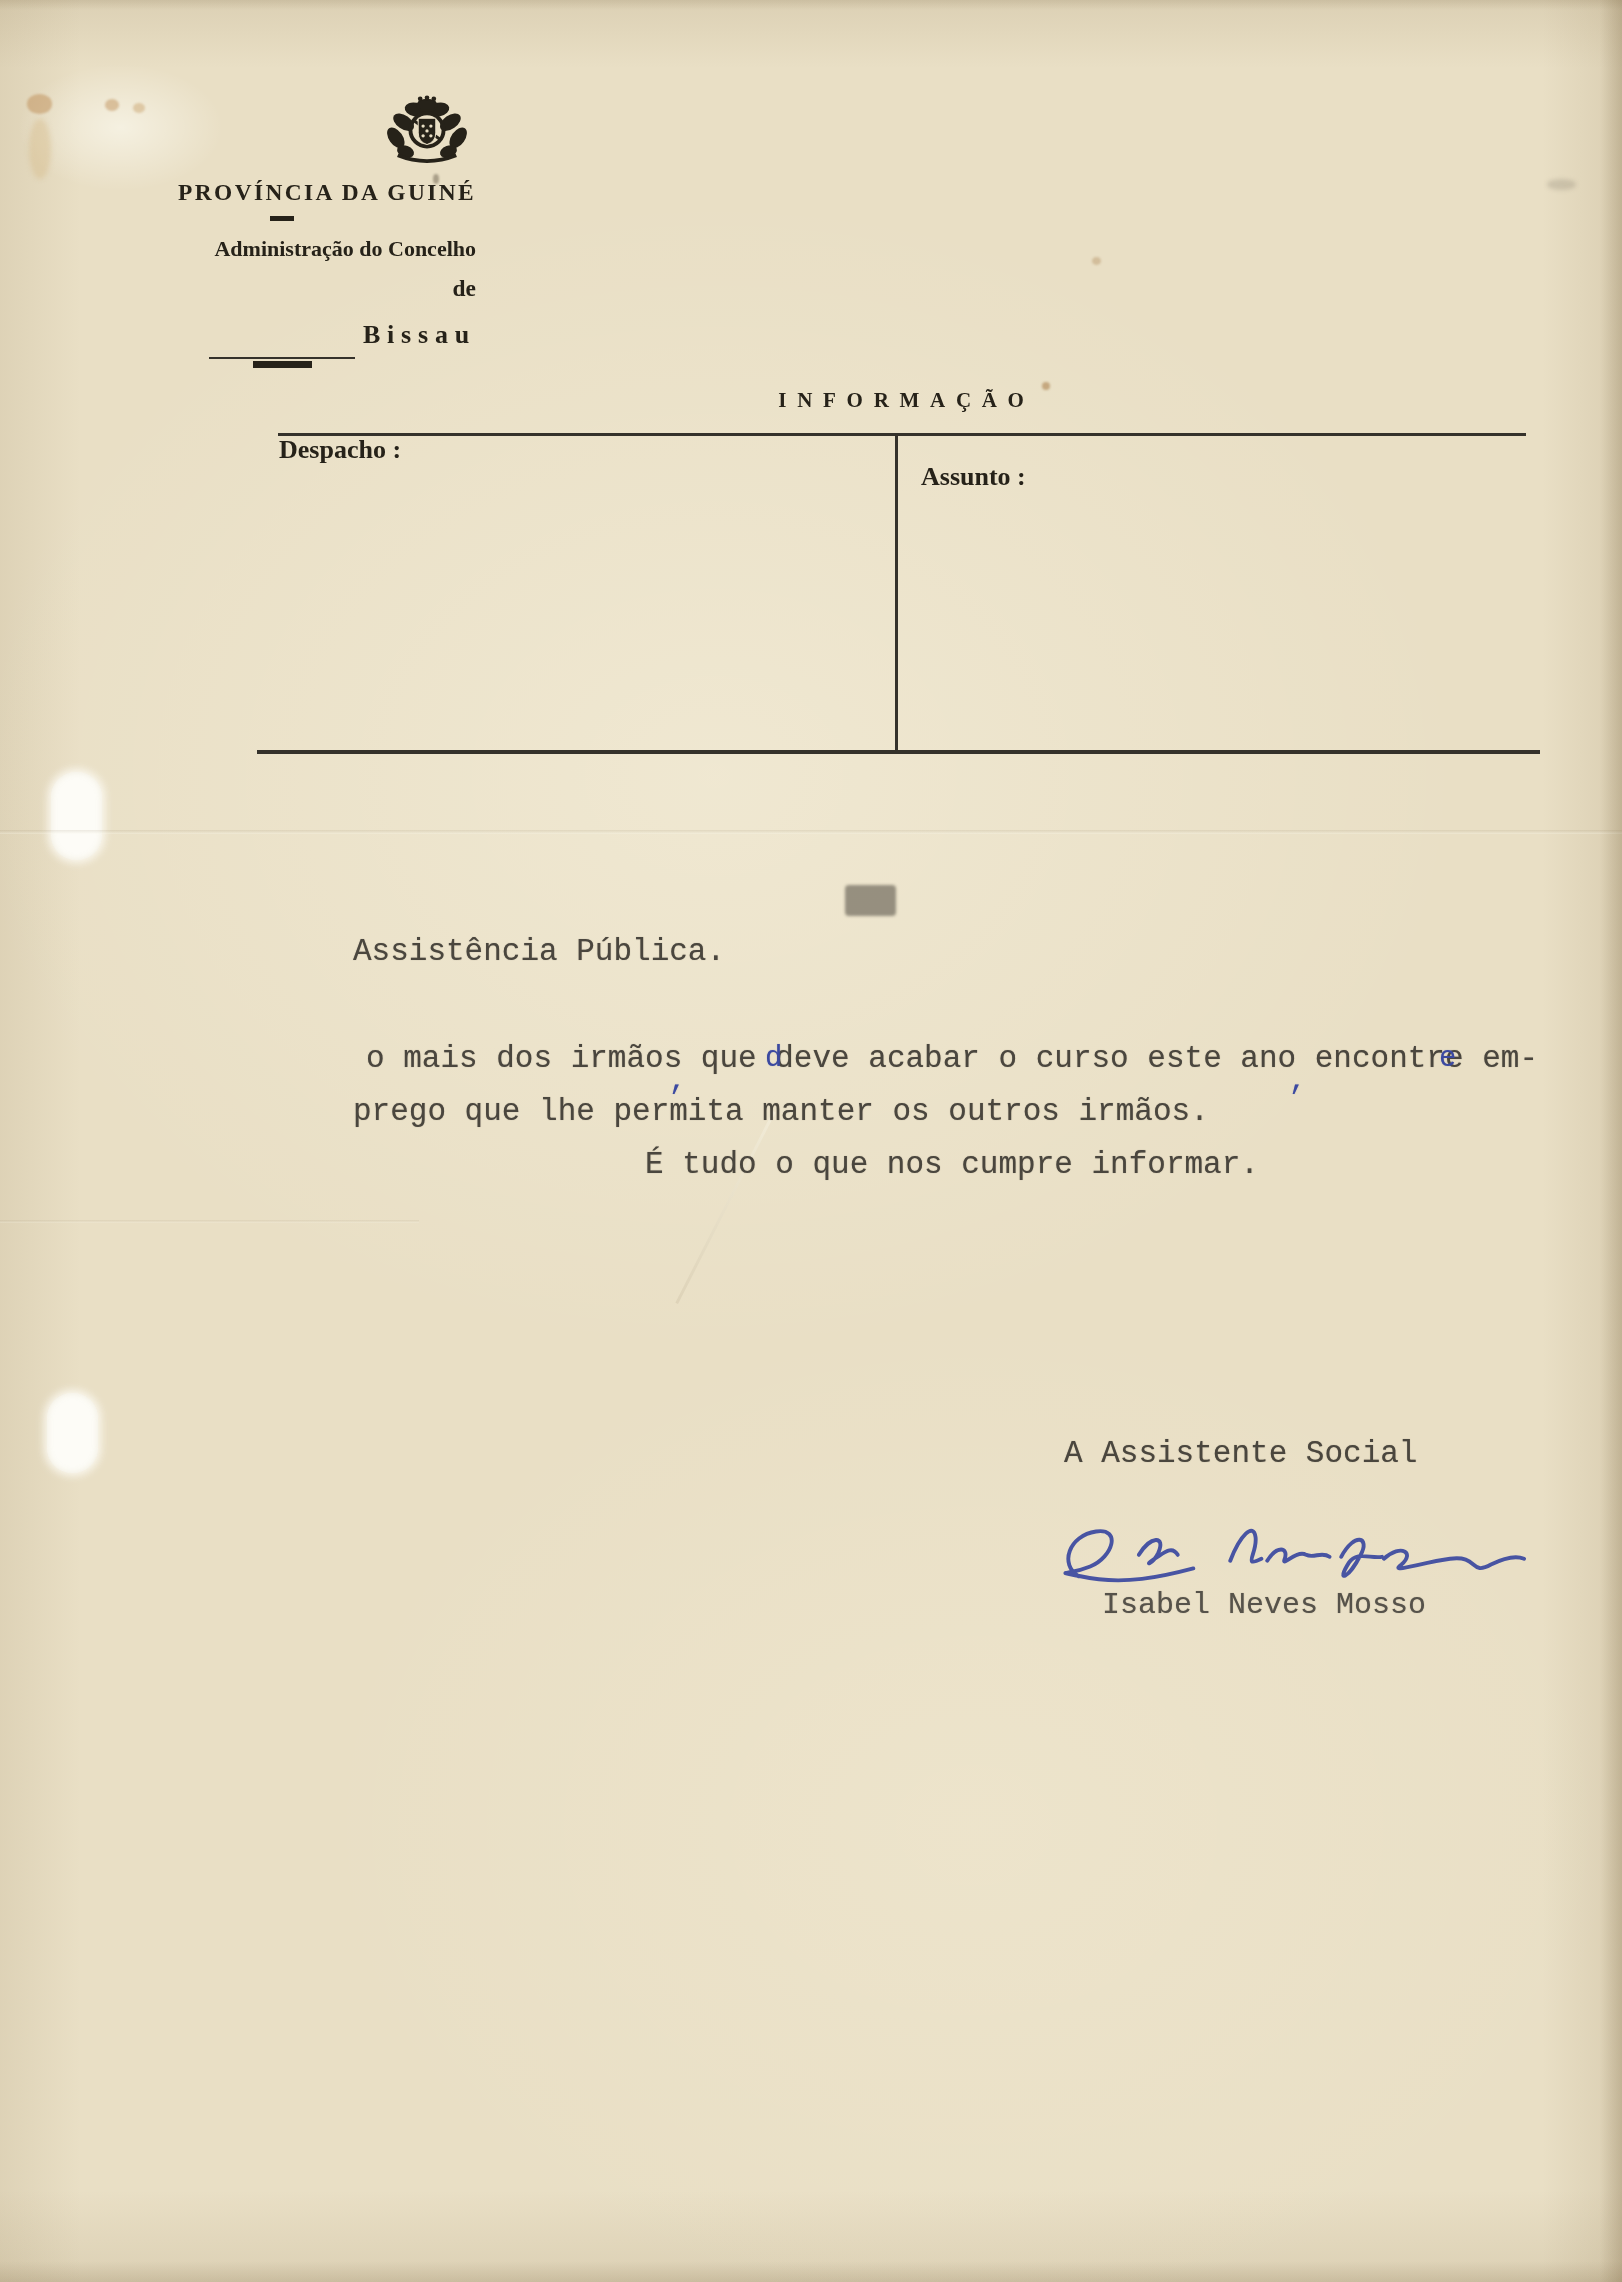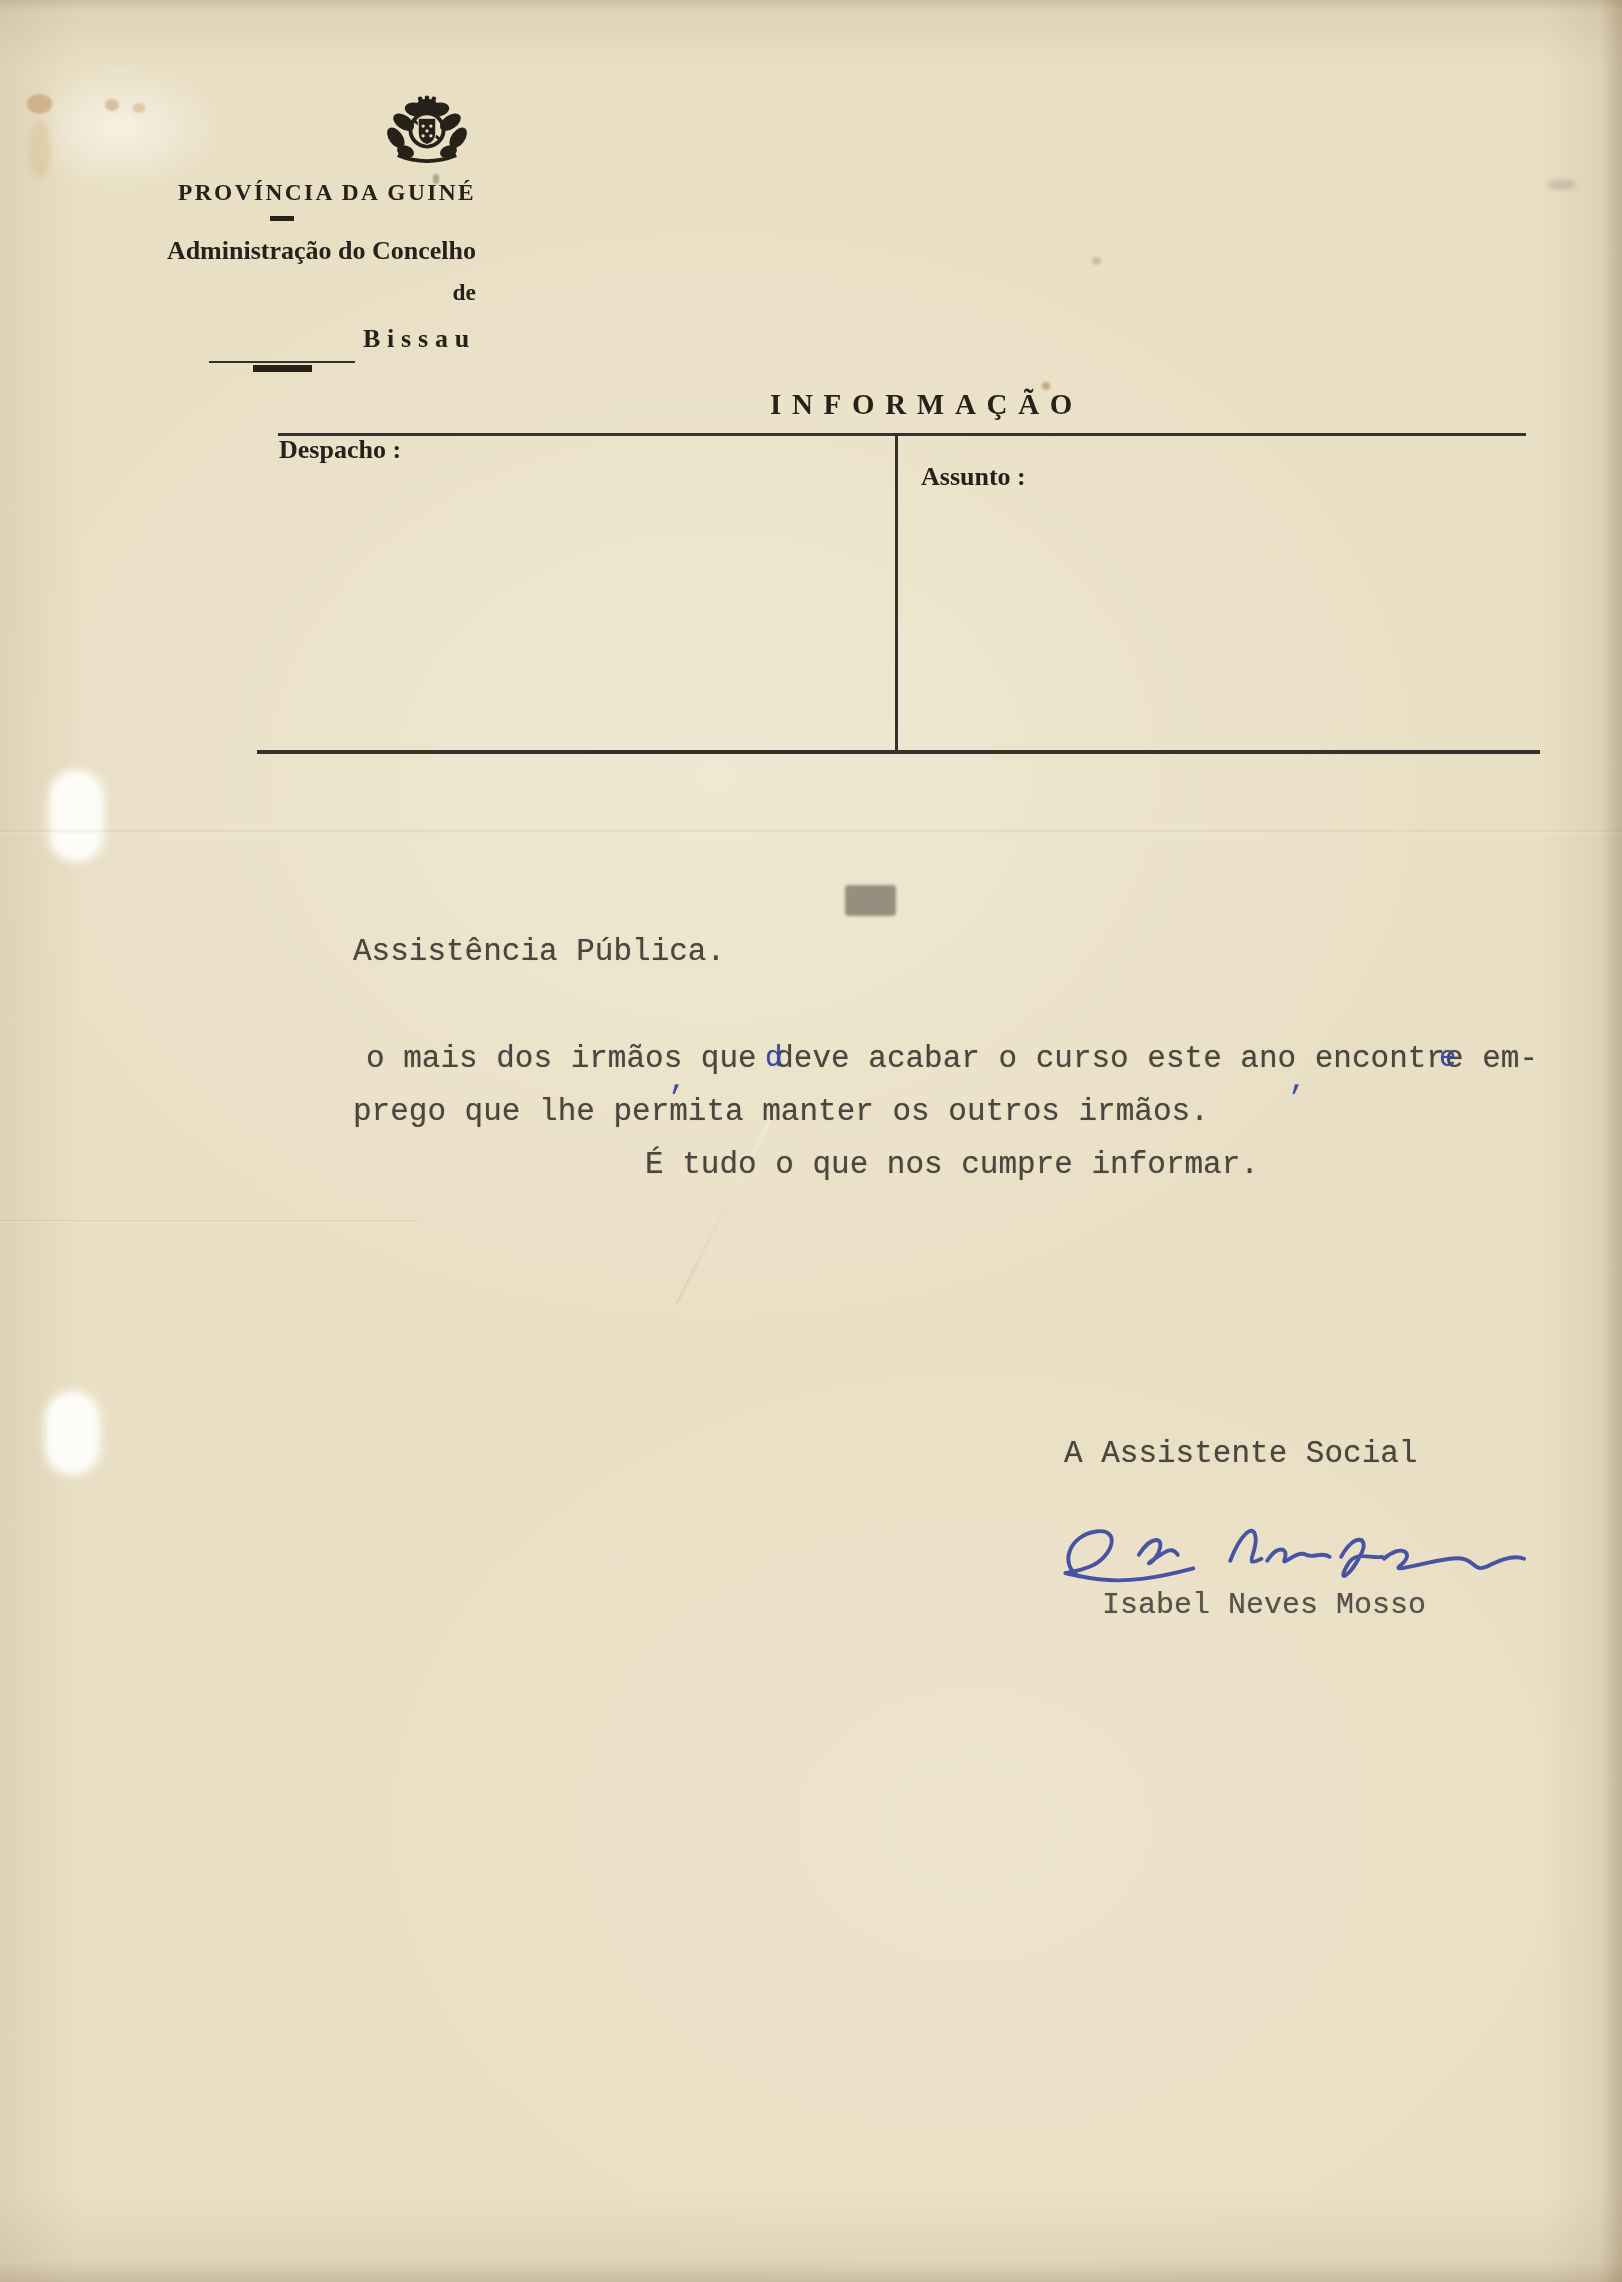--- a/index.html
+++ b/index.html
@@ -15,28 +15,28 @@
       linear-gradient(90deg, rgba(140,118,78,.12), rgba(140,118,78,0) 5%, rgba(140,118,78,0) 95%, rgba(140,118,78,.16)),
       linear-gradient(180deg, rgba(140,118,78,.14), rgba(140,118,78,0) 3%, rgba(140,118,78,0) 96%, rgba(140,118,78,.14));
     font-family:"Liberation Serif", serif;
     color:#2a2620;
   }
   .abs{position:absolute;}
   
   .letterhead{left:88px;top:91px;width:388px;text-align:right;}
   .lh-province{margin-top:7.8px;font-weight:bold;font-size:23.4px;letter-spacing:2.4px;color:#262219;}
   .lh-dash{width:23.4px;height:4.9px;background:#262219;margin:10.7px auto 0;}
-  .lh-office{margin-top:14.6px;font-weight:bold;font-size:26px;color:#262219;}
+  .lh-office{margin-top:14.6px;font-weight:bold;font-size:22px;color:#262219;}
   .lh-de{margin-top:12.7px;font-weight:bold;font-size:23.4px;color:#262219;}
   .lh-bissau{margin-top:18.5px;font-weight:bold;font-size:26px;letter-spacing:6.8px;color:#262219;}
   .lh-rule-thin{width:146px;height:2px;background:#35322b;margin:6.8px auto 0;}
   .lh-rule-thick{width:59px;height:6.8px;background:#262219;margin:2px auto 0;}
   
-  .doc-title{left:751px;top:388px;width:351px;text-align:center;
-    font-weight:bold;font-size:29px;letter-spacing:10.7px;color:#262219;}
+  .doc-title{left:731px;top:388px;width:351px;text-align:center;
+    font-weight:bold;font-size:21px;letter-spacing:10.7px;color:#262219;}
   .rule{background:#35322b;}
   .rule-top{left:278px;top:433px;width:1248px;height:2.9px;}
   .rule-bottom{left:257px;top:750px;width:1283px;height:3.9px;}
   .rule-vert{left:895px;top:433px;width:2.9px;height:321px;background:#35322b;}
   .form-label{font-weight:bold;font-size:26px;color:#262219;white-space:nowrap;}
   .lbl-despacho{left:279px;top:435px;}
   .lbl-assunto{left:921px;top:462px;}
   
   .tw{font-family:"Liberation Mono", monospace;font-size:31px;line-height:31px;
       color:#4a463e;white-space:nowrap;text-shadow:0 0 1px rgba(70,64,54,.45);}

